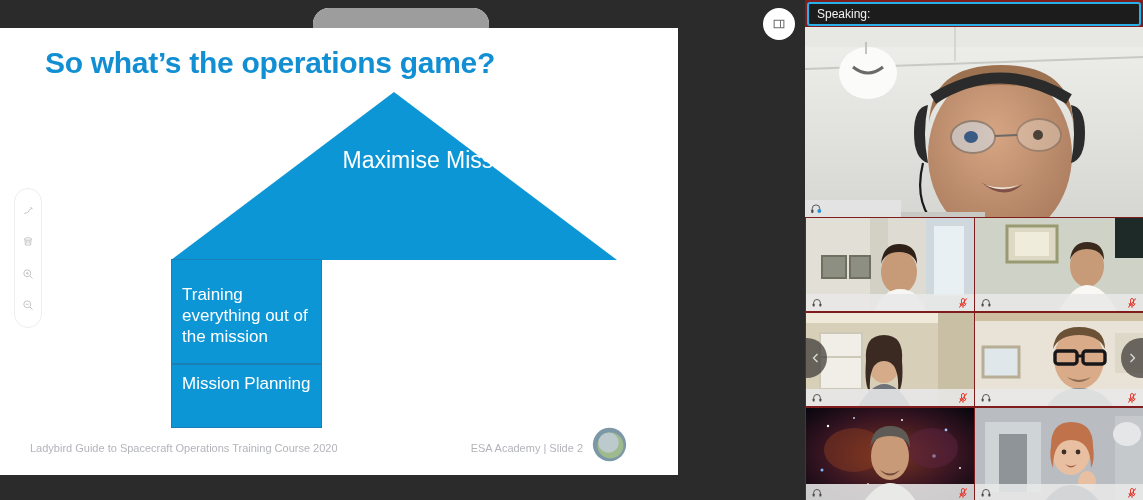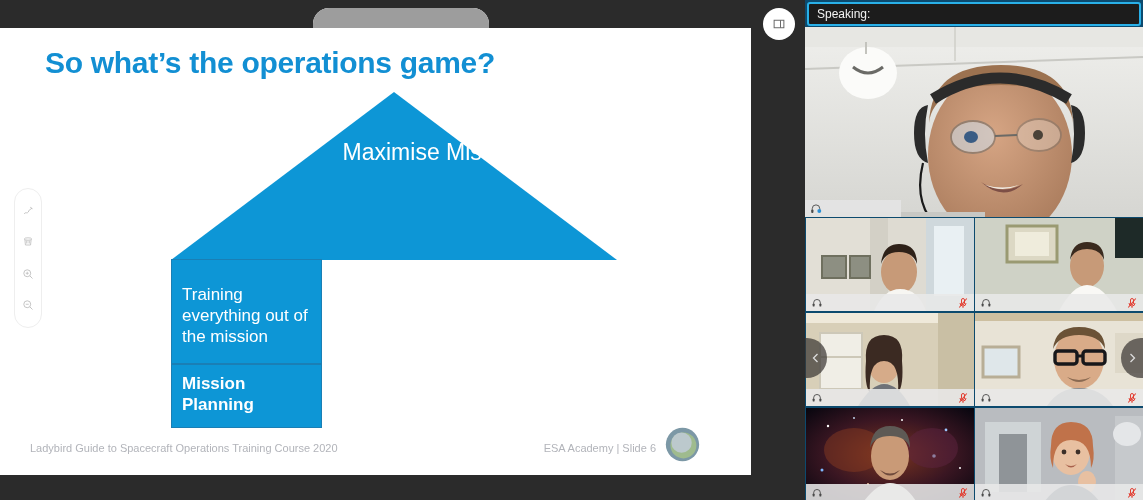--- a/index.html
+++ b/index.html
@@ -15,56 +15,56 @@
 
   #toolbar-pill { position:absolute; left:313px; top:8px; width:176px; height:32px;
                   background:#fff; border-radius:16px; }
   #toolbar-pill .pill-inner { position:absolute; left:0; top:0; width:176px; height:21px;
                   background:#9d9d9d; border-radius:16px 16px 0 0; }
 
   #panel-toggle { position:absolute; left:763px; top:8px; width:32px; height:32px;
                   border-radius:50%; background:#fff; display:flex;
                   align-items:center; justify-content:center; }
 
-  #slide { position:absolute; left:0; top:28px; width:751px; height:447px; background:#fff; }
+  #slide { position:absolute; left:0; top:28px; width:678px; height:447px; background:#fff; }
 
   #slide-title { position:absolute; left:45px; top:18px; color:#128fd3;
                  font-size:30px; font-weight:bold; letter-spacing:-0.3px; white-space:nowrap; }
 
   
   #roof { position:absolute; left:171px; top:64px; width:446px; height:168px; }
   #roof svg { display:block; }
-  #roof-label { position:absolute; left:160px; top:46px; width:280px; color:#fff;
+  #roof-label { position:absolute; left:160px; top:54px; width:280px; color:#fff;
                 font-size:23px; line-height:28px; text-align:center; }
 
   
   #box-top { position:absolute; left:171px; top:231px; width:151px; height:105px;
              background:#0d96d6; border:1.5px solid #1a7fb5; }
   #box-bottom { position:absolute; left:171px; top:336px; width:151px; height:64px;
-                background:#0d96d6; border:1.5px solid #1a7fb5;font-weight:bold; }
+                background:#0d96d6; border:1.5px solid #1a7fb5; }
   .box-text { position:absolute; left:10px; top:24px; right:6px; color:#fff;
               font-size:17px; line-height:21px; }
   #box-bottom .box-text { top:8px; }
 
   
   #tool-rail { position:absolute; left:14px; top:160px; width:28px; height:140px;
                background:#fff; border:1px solid #eeeeee; border-radius:14px;
                display:flex; flex-direction:column; align-items:center;
                justify-content:space-around; padding:6px 0; }
   .rail-btn { width:20px; height:20px; display:flex; align-items:center; justify-content:center; }
 
   
   #footer-left { position:absolute; left:30px; top:414px; color:#b2b4ba; font-size:11px; }
   #footer-right { position:absolute; right:95px; top:414px; color:#b2b4ba; font-size:11px; }
   #esa-logo { position:absolute; right:50px; top:398px; width:37px; height:37px; }
 
   #bottom-bar { position:absolute; left:0; top:475px; width:805px; height:25px; background:#2b2b2b; }
 
   
-  #video-panel { position:absolute; left:805px; top:0; width:338px; height:500px; background:#0c4a6e;text-decoration:underline; }
+  #video-panel { position:absolute; left:805px; top:0; width:338px; height:500px; background:#7f1d1d;text-decoration:underline; }
 
   #speaking-bar { position:absolute; left:2px; top:2px; width:334px; height:24px;
                   background:#1c1c1c; border:2px solid #29b0e8; border-radius:3px;
                   display:flex; align-items:center; padding-left:8px; }
   #speaking-text { color:#f2f2f2; font-size:12px; }
 
   #main-tile { position:absolute; left:0; top:27px; width:338px; height:190px; overflow:hidden; }
 
   .tile { position:relative; overflow:hidden; }
   .tile-bar { position:absolute; left:0; bottom:0; width:100%; height:17px;
@@ -152,21 +152,21 @@
         <div class="rail-btn">
           <svg class="ic" viewBox="0 0 16 16">
             <circle cx="7" cy="7" r="4.6" fill="none" stroke="#bdbdbd" stroke-width="1.2"></circle>
             <line x1="10.4" y1="10.4" x2="14" y2="14" stroke="#bdbdbd" stroke-width="1.2"></line>
             <line x1="5" y1="7" x2="9" y2="7" stroke="#bdbdbd" stroke-width="1.1"></line>
           </svg>
         </div>
       </div>
 
       <div id="footer-left">Ladybird Guide to Spacecraft Operations Training Course 2020</div>
-      <div id="footer-right">ESA Academy | Slide 6</div>
+      <div id="footer-right">ESA Academy | Slide 2</div>
       <svg id="esa-logo" viewBox="0 0 40 40">
         <circle cx="20" cy="20" r="18" fill="#7c98a6"></circle>
         <circle cx="21" cy="21" r="14" fill="#9fbb8e"></circle>
         <circle cx="19" cy="18" r="11" fill="#bcc9cd"></circle>
       </svg>
     </div>
 
     <div id="bottom-bar"></div>
   </div>
 

